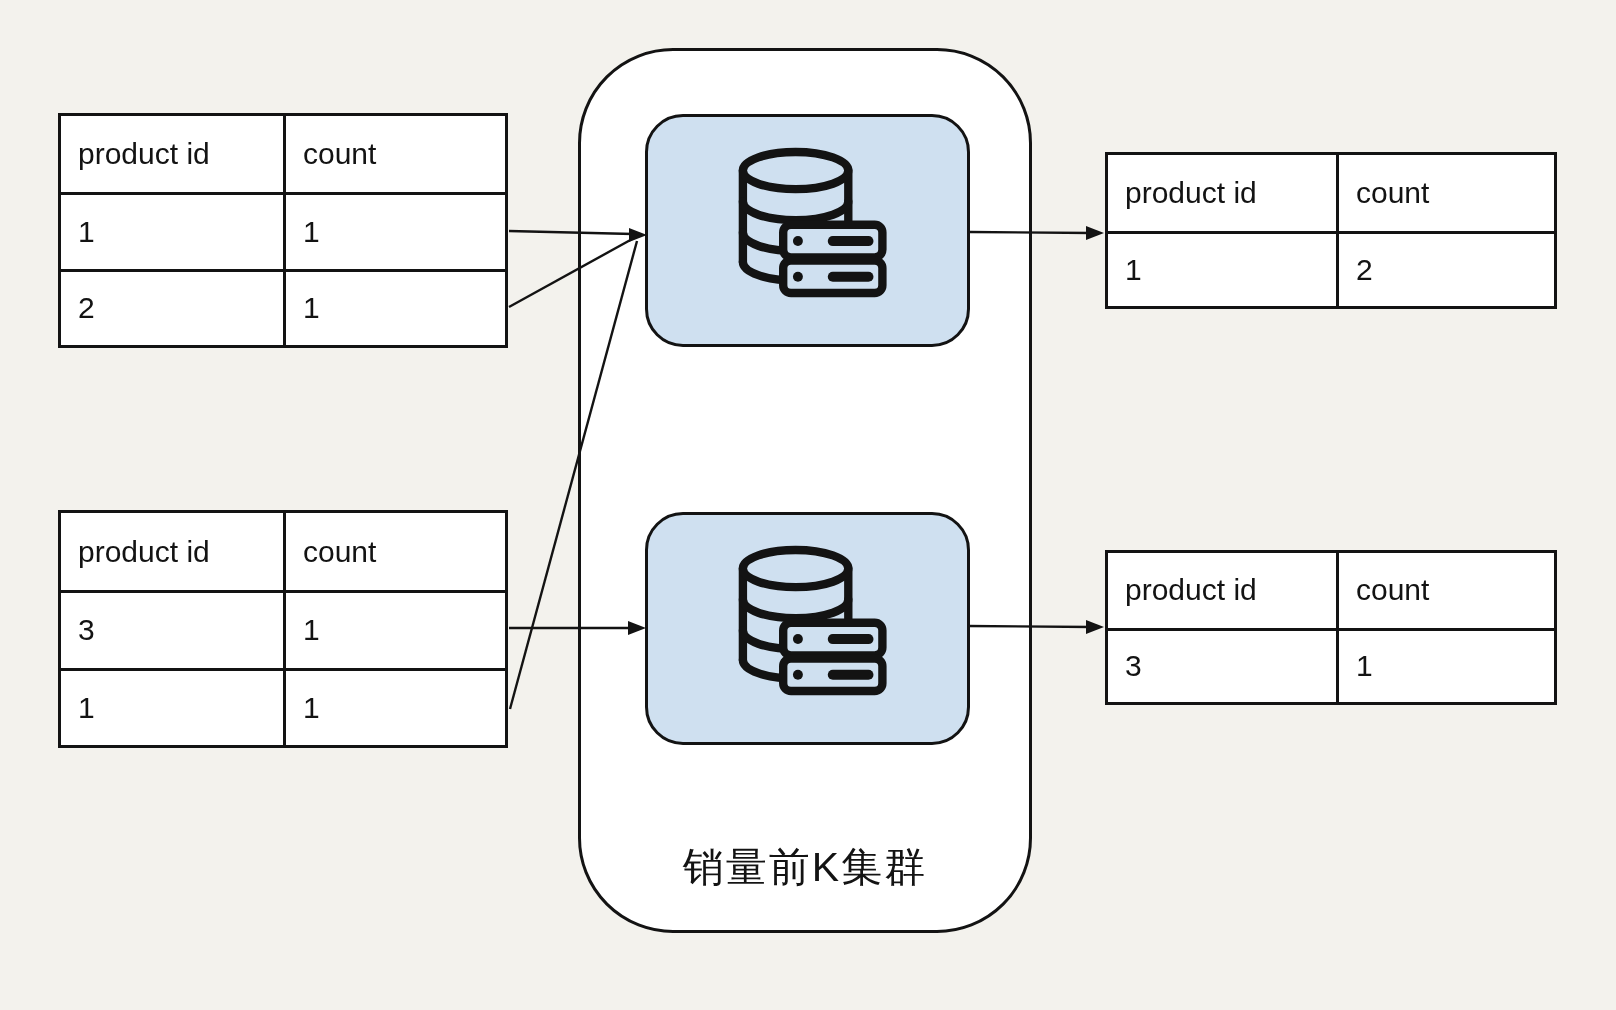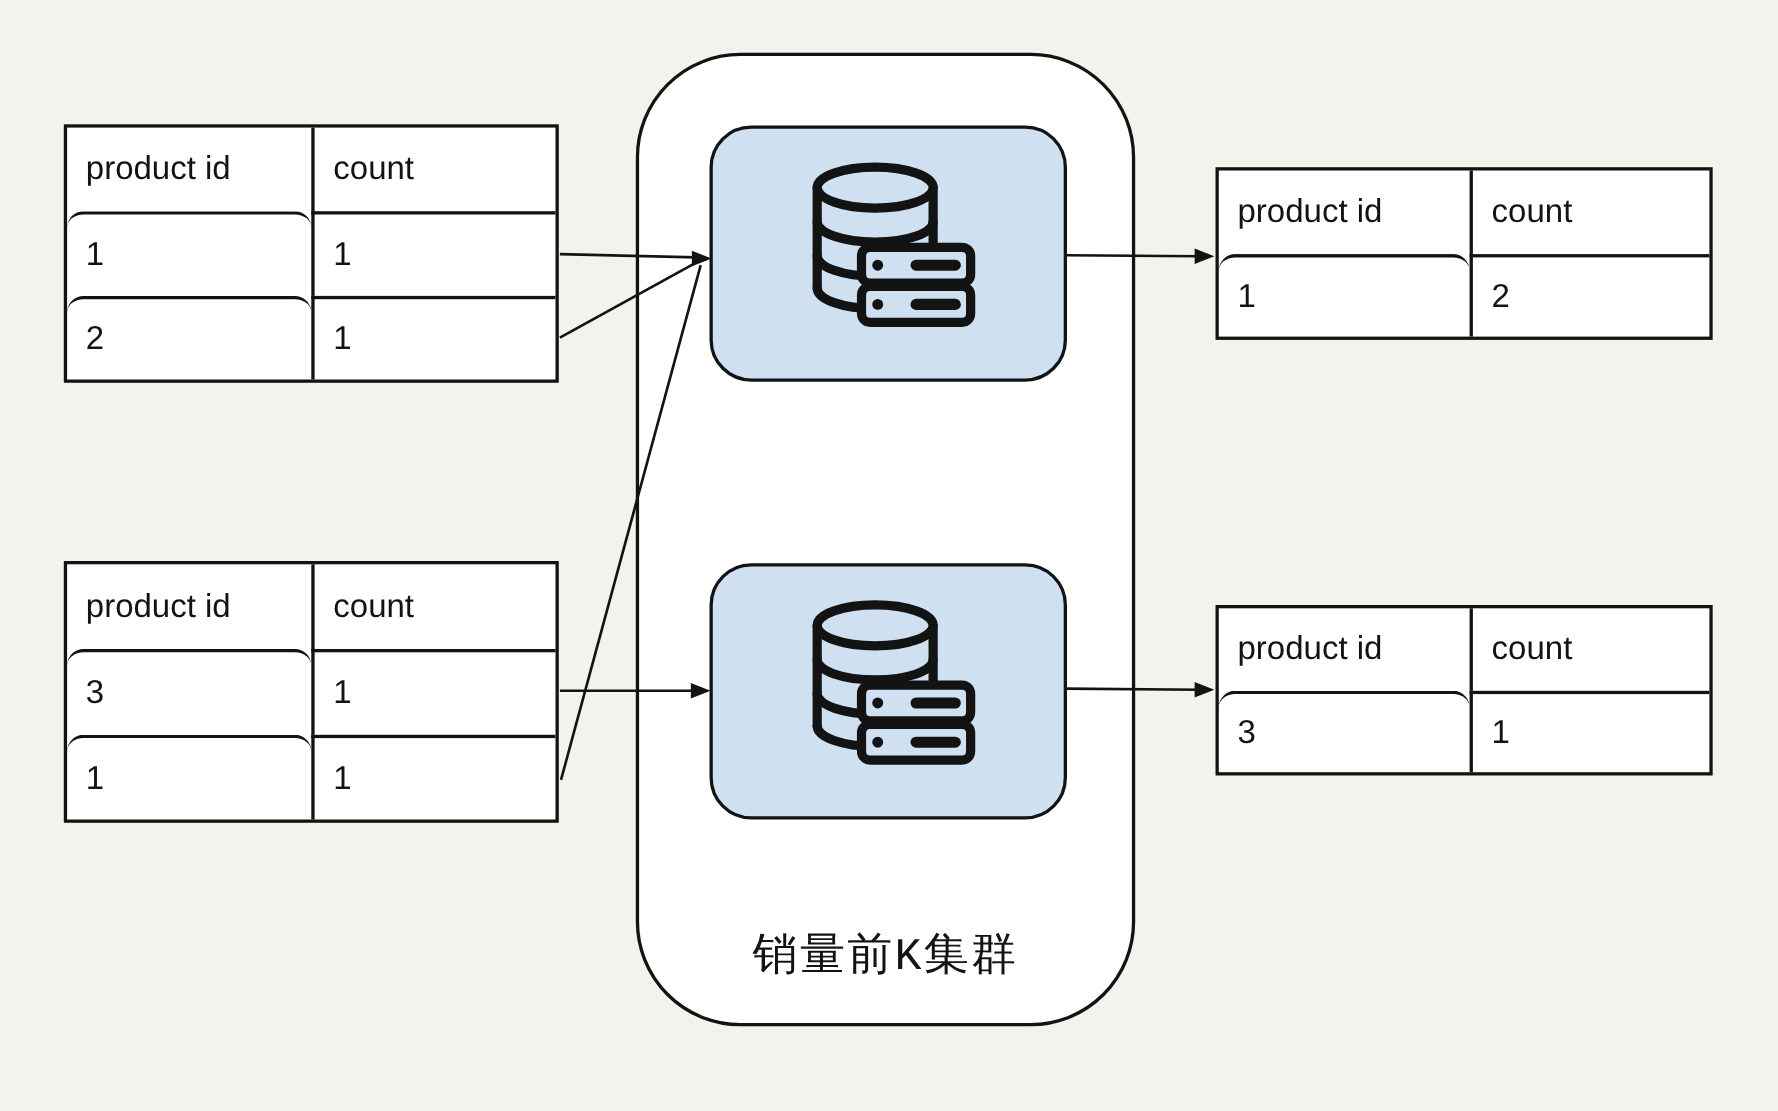--- a/index.html
+++ b/index.html
@@ -43,37 +43,36 @@
   .db-icon{width:186px;height:186px;}
   .db-icon .stroke{fill:none;stroke:var(--line);stroke-width:5.4;stroke-linecap:round;stroke-linejoin:round;}
   .db-icon .fillblue{fill:var(--node);stroke:var(--line);stroke-width:5.4;stroke-linejoin:round;}
   .db-icon .dot{fill:var(--line);stroke:none;}
   .db-icon .dash{fill:none;stroke:var(--line);stroke-width:6.5;stroke-linecap:round;}
 
   .cluster-label{
     position:absolute;left:578px;top:840px;width:454px;
     text-align:center;font-size:41px;letter-spacing:2px;
     z-index:3;
-    font-family:Liberation Mono, monospace;
   }
 
   
   .dtable{
     position:absolute;background:var(--panel);
     border:3px solid var(--line);
     display:grid;z-index:2;
   }
   .dtable .cell{
     display:flex;align-items:center;
     padding-left:17px;font-size:30px;
     border-left:3px solid var(--line);
     border-top:3px solid var(--line);
     overflow:hidden;white-space:nowrap;
   }
-  .dtable .cell.c0{border-left:none;border-radius:15px;}
+  .dtable .cell.c0{border-left:none;}
   .dtable .cell.r0{border-top:none;}
 
   #tbl-input-top   {left:58px;  top:113px; width:450px; height:235px;
                     grid-template-columns:222px auto; grid-template-rows:1fr 1fr 1fr;}
   #tbl-input-bottom{left:58px;  top:510px; width:450px; height:238px;
                     grid-template-columns:222px auto; grid-template-rows:1fr 1fr 1fr;}
   #tbl-output-top  {left:1105px;top:152px; width:452px; height:157px;
                     grid-template-columns:228px auto; grid-template-rows:1fr 1fr;}
   #tbl-output-bottom{left:1105px;top:550px;width:452px; height:155px;
                     grid-template-columns:228px auto; grid-template-rows:1fr 1fr;}

